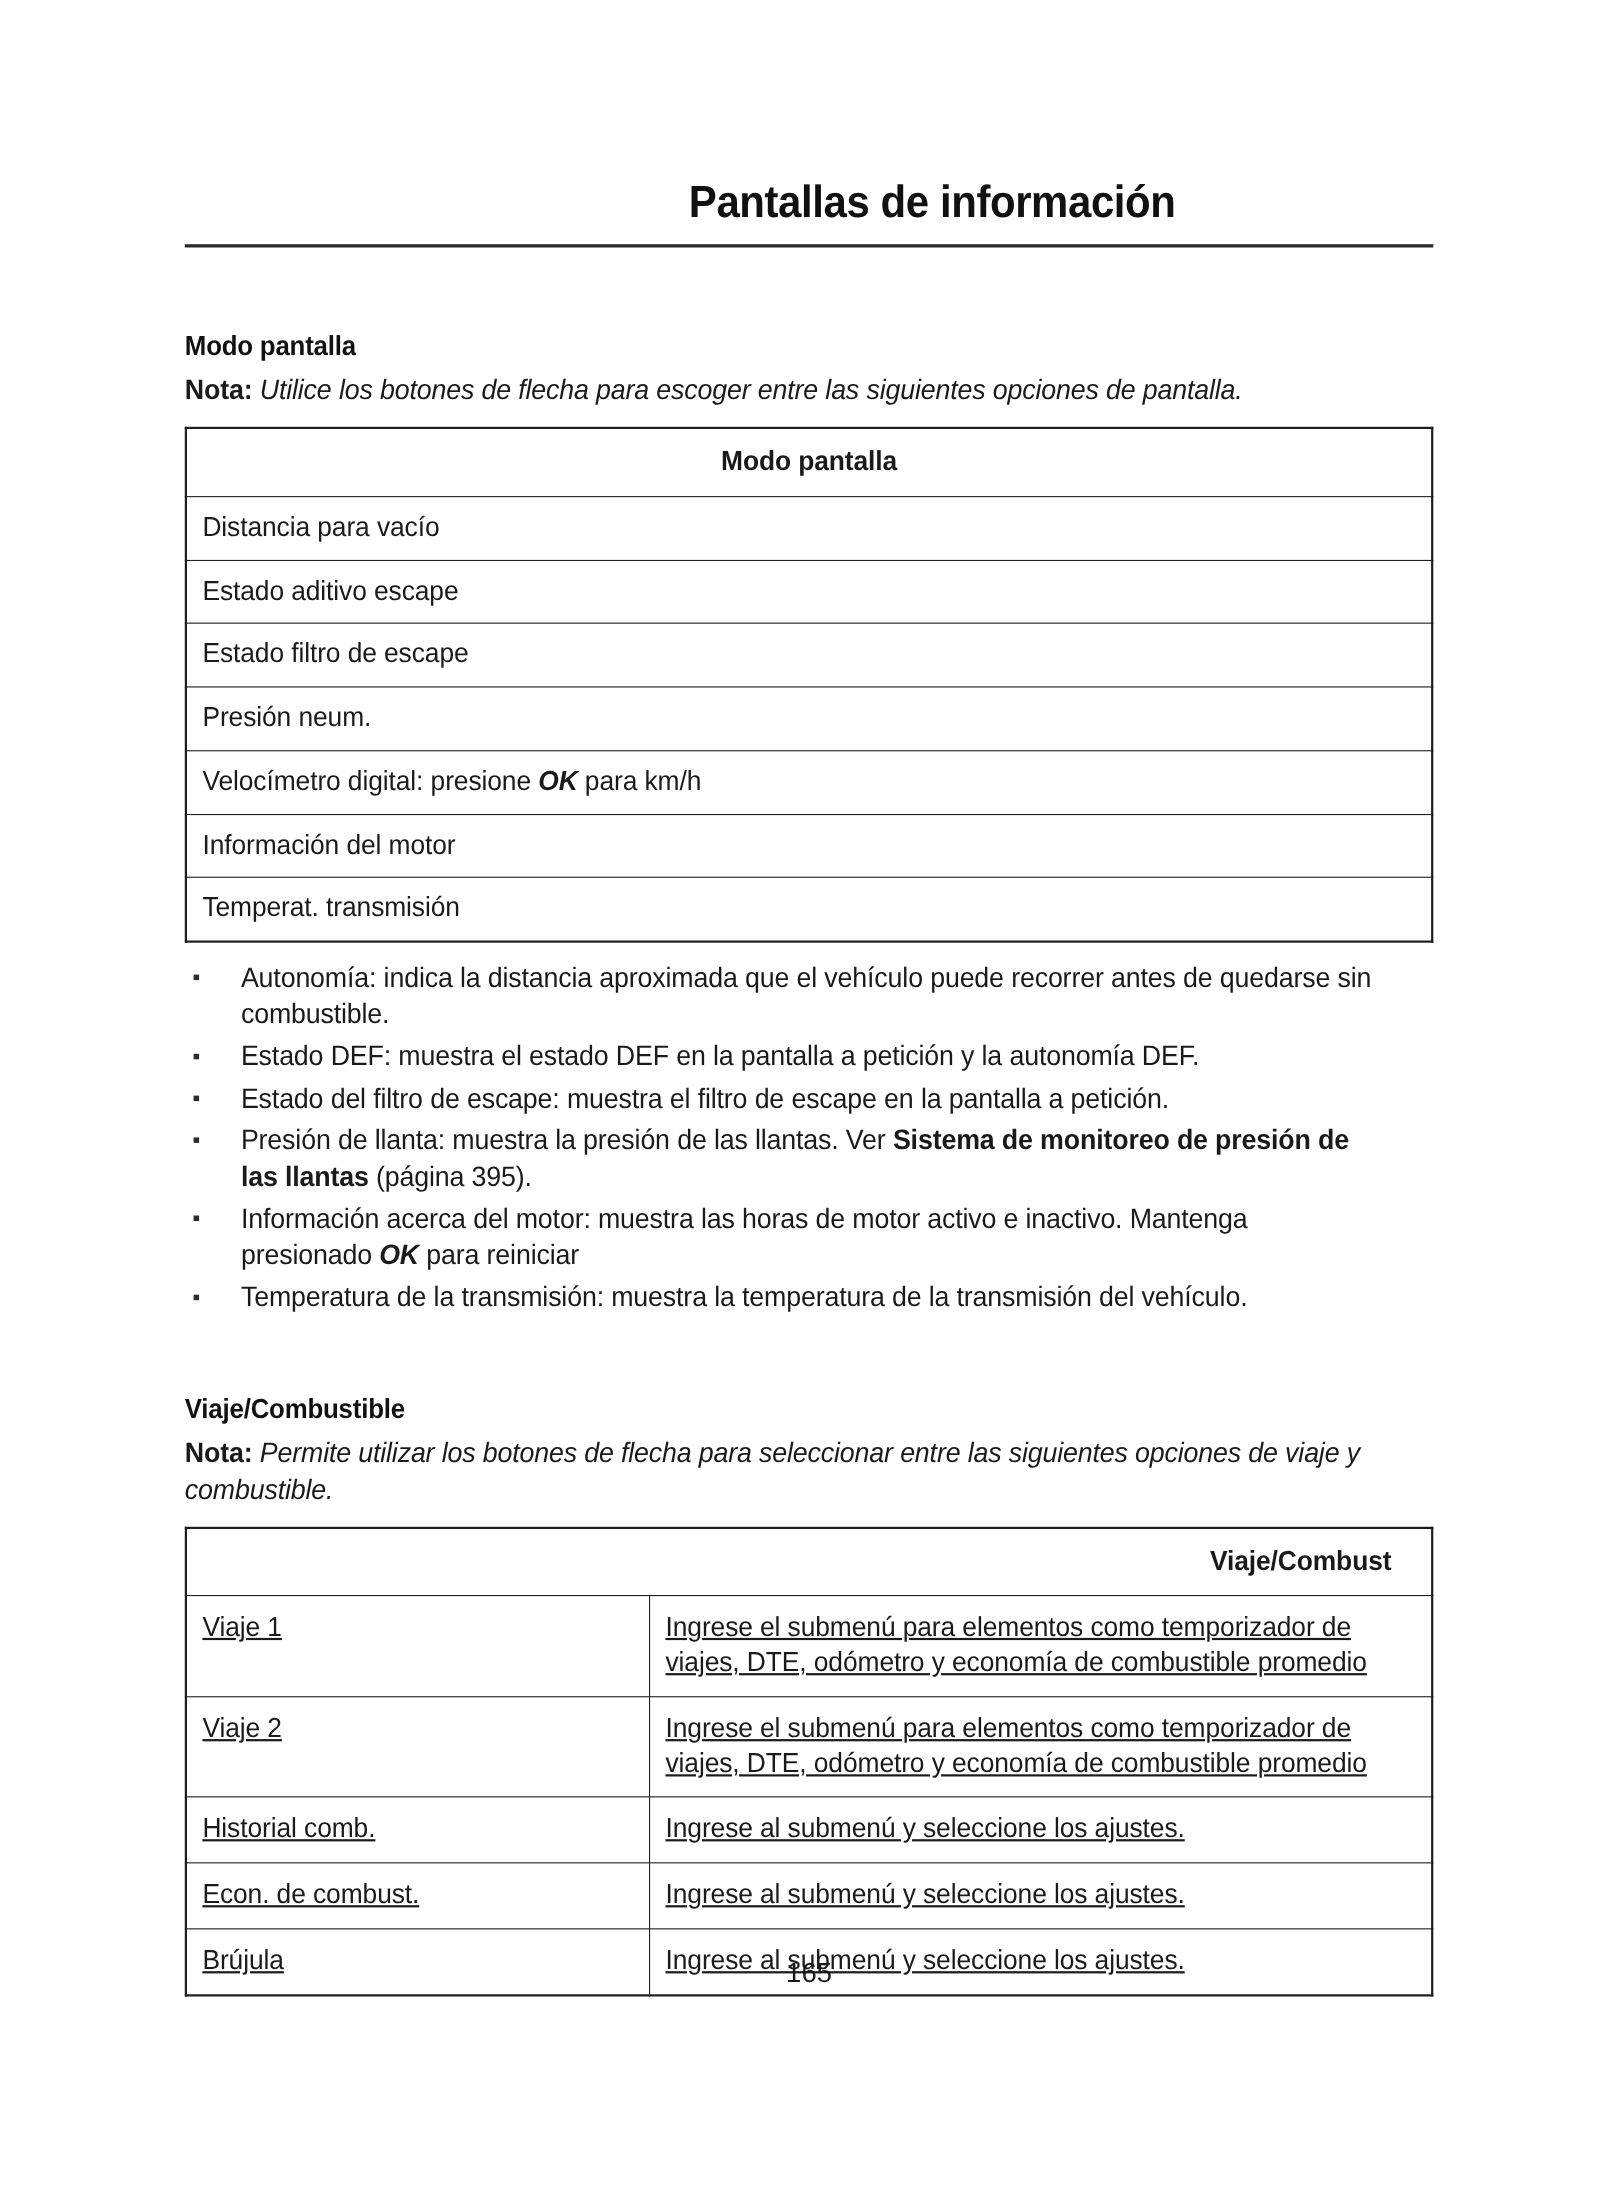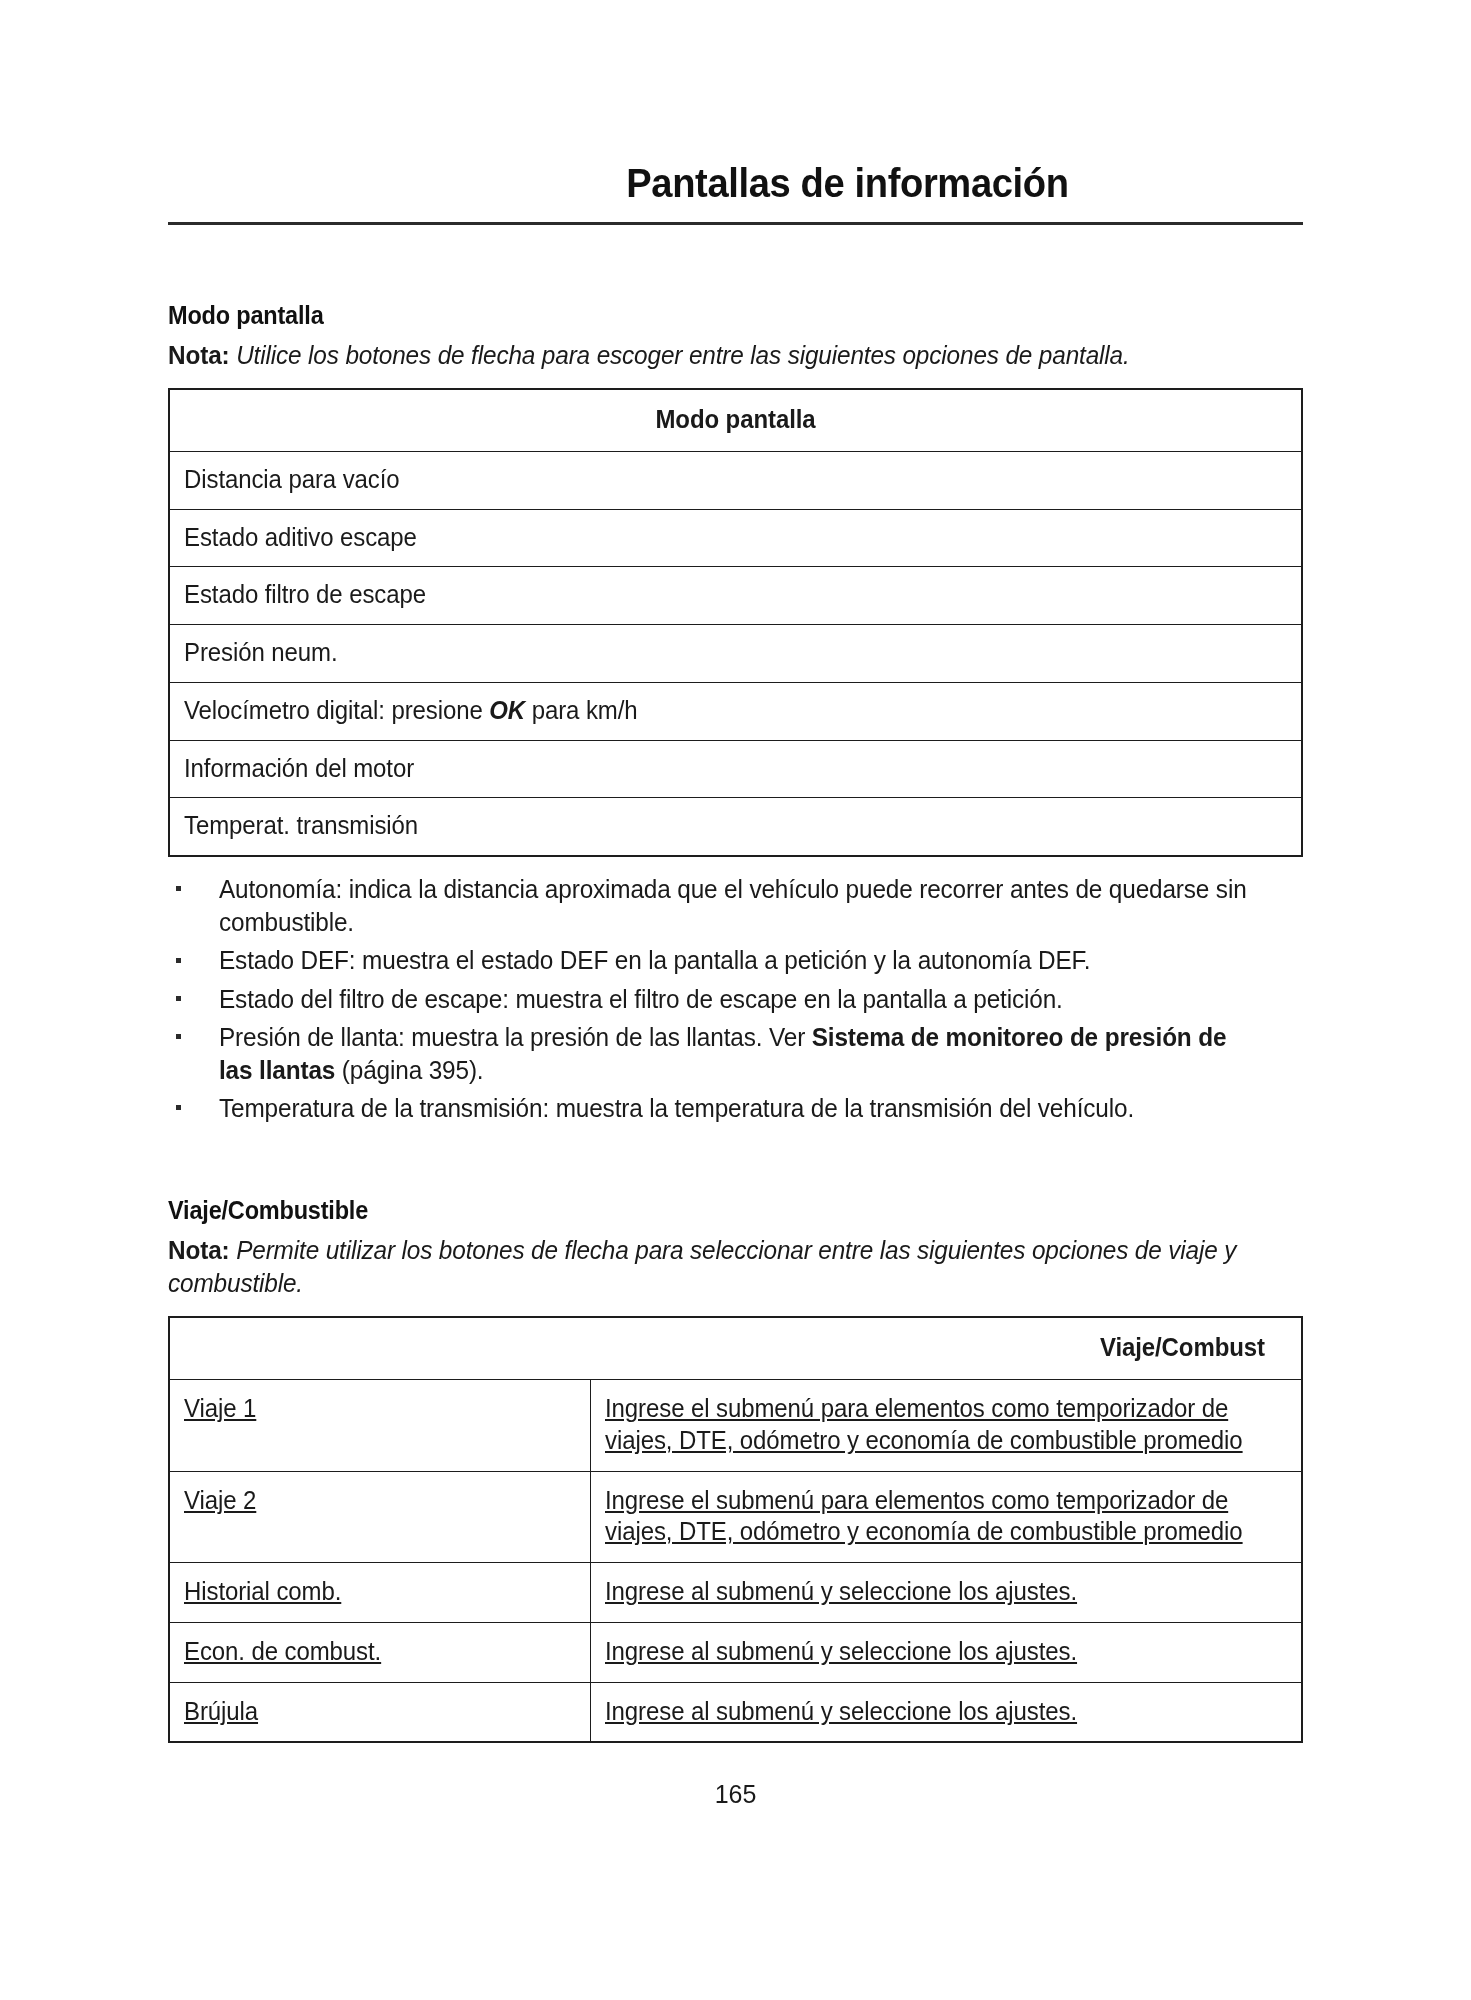--- a/index.html
+++ b/index.html
@@ -246,20 +246,24 @@
         <li>
           <span class="bullet-mark"></span>
           <span class="li-text"><span>Estado del filtro de escape: muestra el filtro de escape en la pantalla a petición.</span></span>
         </li>
         <li>
           <span class="bullet-mark"></span>
           <span class="li-text"><span>Presión de llanta: muestra la presión de las llantas.  Ver </span><b>Sistema de monitoreo de presión de las llantas</b><span> (página 395).</span></span>
         </li>
         <li>
           <span class="bullet-mark"></span>
+          <span class="li-text"><span>Información acerca del motor: muestra las horas de motor activo e inactivo. Mantenga presionado </span><b class="kbd">OK</b><span> para reiniciar</span></span>
+        </li>
+        <li>
+          <span class="bullet-mark"></span>
           <span class="li-text"><span>Temperatura de la transmisión: muestra la temperatura de la transmisión del vehículo.</span></span>
         </li>
       </ul>
     </div>
 
     <div class="gap-section"></div>
 
     <div>
       <div class="section-heading">Viaje/Combustible</div>
       <div class="gap-note"></div>

